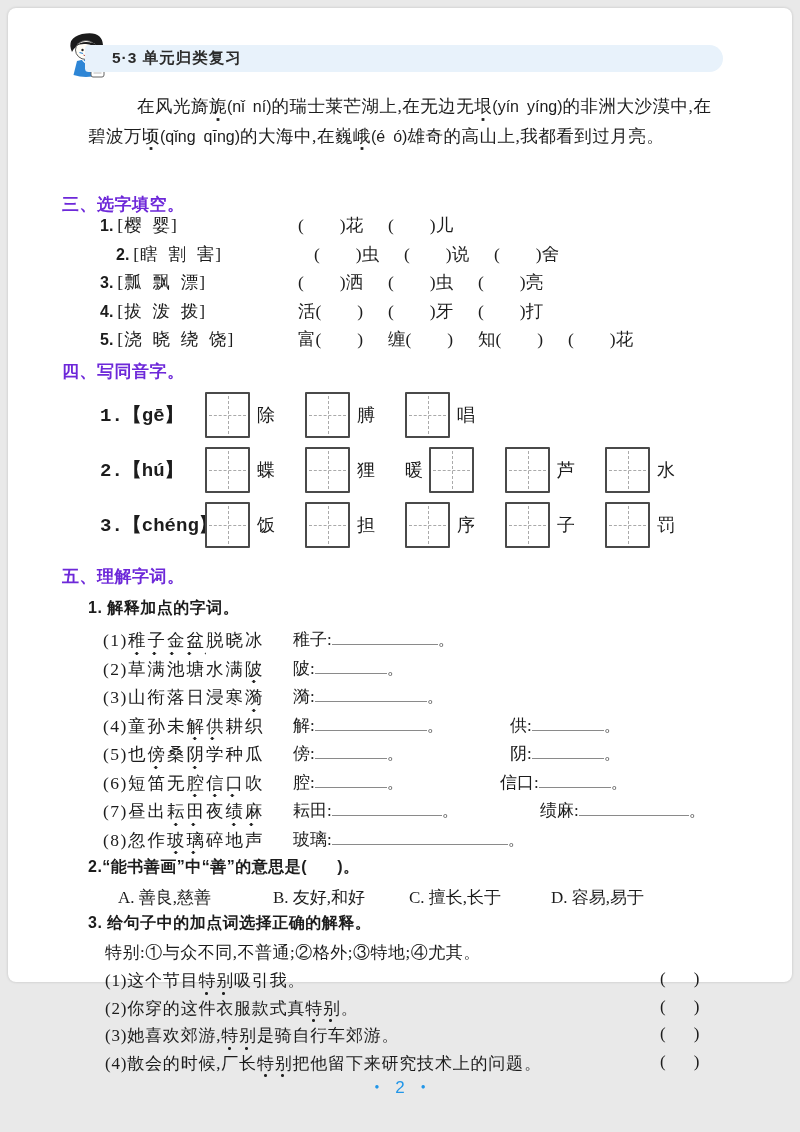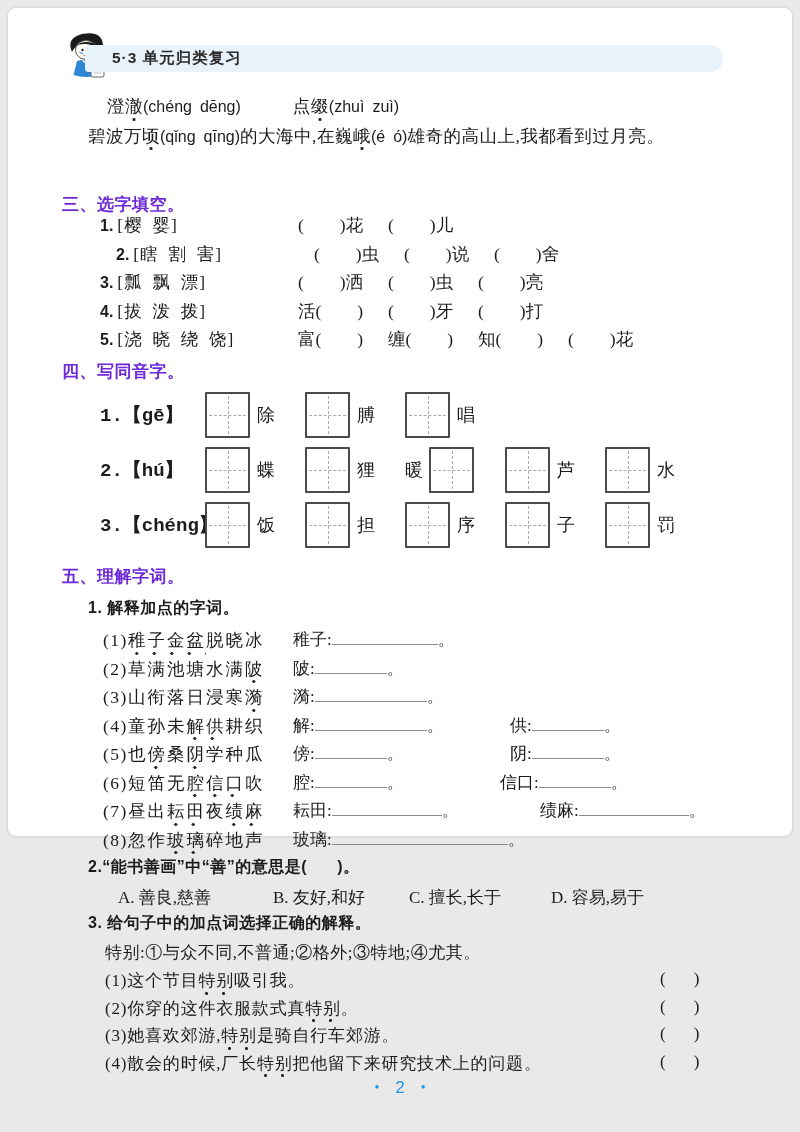--- a/index.html
+++ b/index.html
@@ -1,18 +1,18 @@
 <!DOCTYPE html>
 <html><head>
 <meta charset="utf-8">
 <style>
   html,body{margin:0;padding:0;background:#e9e9e9;}
   .canvas{position:relative;width:800px;height:1132px;background:#e9e9e9;overflow:hidden;
           font-family:"Liberation Serif","DejaVu Serif",serif;color:#1c1c1c;}
-  .page{position:absolute;left:8px;top:8px;width:784px;height:828px;background:#ffffff;
+  .page{position:absolute;left:8px;top:8px;width:784px;height:974px;background:#ffffff;
         border-radius:8px;box-shadow:0 0 3px rgba(0,0,0,.18);}
   
   .header-bar{position:absolute;left:77px;top:37px;width:638px;height:27px;background:#e8f2fb;
               border-radius:4px 14px 14px 4px;display:flex;align-items:center;}
   .header-title{margin-left:27px;font-family:"Liberation Sans","DejaVu Sans",sans-serif;
                 font-weight:bold;font-size:15.5px;color:#2b2b2b;letter-spacing:1px;}
   .mascot{position:absolute;left:54px;top:22px;width:50px;height:58px;}
   
   .intro{position:absolute;left:80px;top:84px;width:648px;font-size:17.5px;line-height:28.6px;letter-spacing:.5px;}
   .l1{margin-left:19px;} .l2{margin-left:49px;} .l3{margin-left:0;}
@@ -74,21 +74,21 @@
       <rect x="29" y="32" width="13" height="15" rx="2" fill="#fff" stroke="#666" stroke-width="1"></rect>
       <path d="M31.5 36 h8 M31.5 39.5 h8 M31.5 43 h8" stroke="#bbb" stroke-width="1"></path>
       <ellipse cx="28" cy="34" rx="3.4" ry="2.6" fill="#fffdf6" stroke="#666" stroke-width="0.8"></ellipse>
     </svg>
 
     <div class="header-bar">
       <span class="header-title">5·3 单元归类复习</span>
     </div>
 
     <div class="intro">
-      <div class="l1"><span>澄</span><span class="dot">澈</span><span class="py">(chéng dēng)</span><span class="gap" style="width: 52px;"></span><span>点</span><span class="dot">缀</span><span class="py">(zhuì zuì)</span></div>
+      <div class="l2"><span>在风光旖</span><span class="dot">旎</span><span class="py">(nǐ ní)</span><span>的瑞士莱芒湖上,在无边无</span><span class="dot">垠</span><span class="py">(yín yíng)</span><span>的非洲大沙漠中,在</span></div>
       <div class="l3"><span>碧波万</span><span class="dot">顷</span><span class="py">(qǐng qīng)</span><span>的大海中,在巍</span><span class="dot">峨</span><span class="py">(é ó)</span><span>雄奇的高山上,我都看到过月亮。</span></div>
     </div>
 
     <h2 class="sec" style="top:185px">三、选字填空。</h2>
     <div id="sec3-rows">
         <div class="s3row" style="top: 205px;"><span class="num">1.</span><span class="opts">[樱 婴]</span><span class="slots"><span class="slot">(<span class="pgap"></span>)花</span><span class="slot">(<span class="pgap"></span>)儿</span></span></div>
         <div class="s3row" style="top: 233.5px; margin-left: 16px;"><span class="num">2.</span><span class="opts">[瞎 割 害]</span><span class="slots"><span class="slot">(<span class="pgap"></span>)虫</span><span class="slot">(<span class="pgap"></span>)说</span><span class="slot">(<span class="pgap"></span>)舍</span></span></div>
         <div class="s3row" style="top: 262px;"><span class="num">3.</span><span class="opts">[瓢 飘 漂]</span><span class="slots"><span class="slot">(<span class="pgap"></span>)洒</span><span class="slot">(<span class="pgap"></span>)虫</span><span class="slot">(<span class="pgap"></span>)亮</span></span></div>
         <div class="s3row" style="top: 290.5px;"><span class="num">4.</span><span class="opts">[拔 泼 拨]</span><span class="slots"><span class="slot">活(<span class="pgap"></span>)</span><span class="slot">(<span class="pgap"></span>)牙</span><span class="slot">(<span class="pgap"></span>)打</span></span></div>
         <div class="s3row" style="top: 319px;"><span class="num">5.</span><span class="opts">[浇 晓 绕 饶]</span><span class="slots"><span class="slot">富(<span class="pgap"></span>)</span><span class="slot">缠(<span class="pgap"></span>)</span><span class="slot">知(<span class="pgap"></span>)</span><span class="slot">(<span class="pgap"></span>)花</span></span></div>

